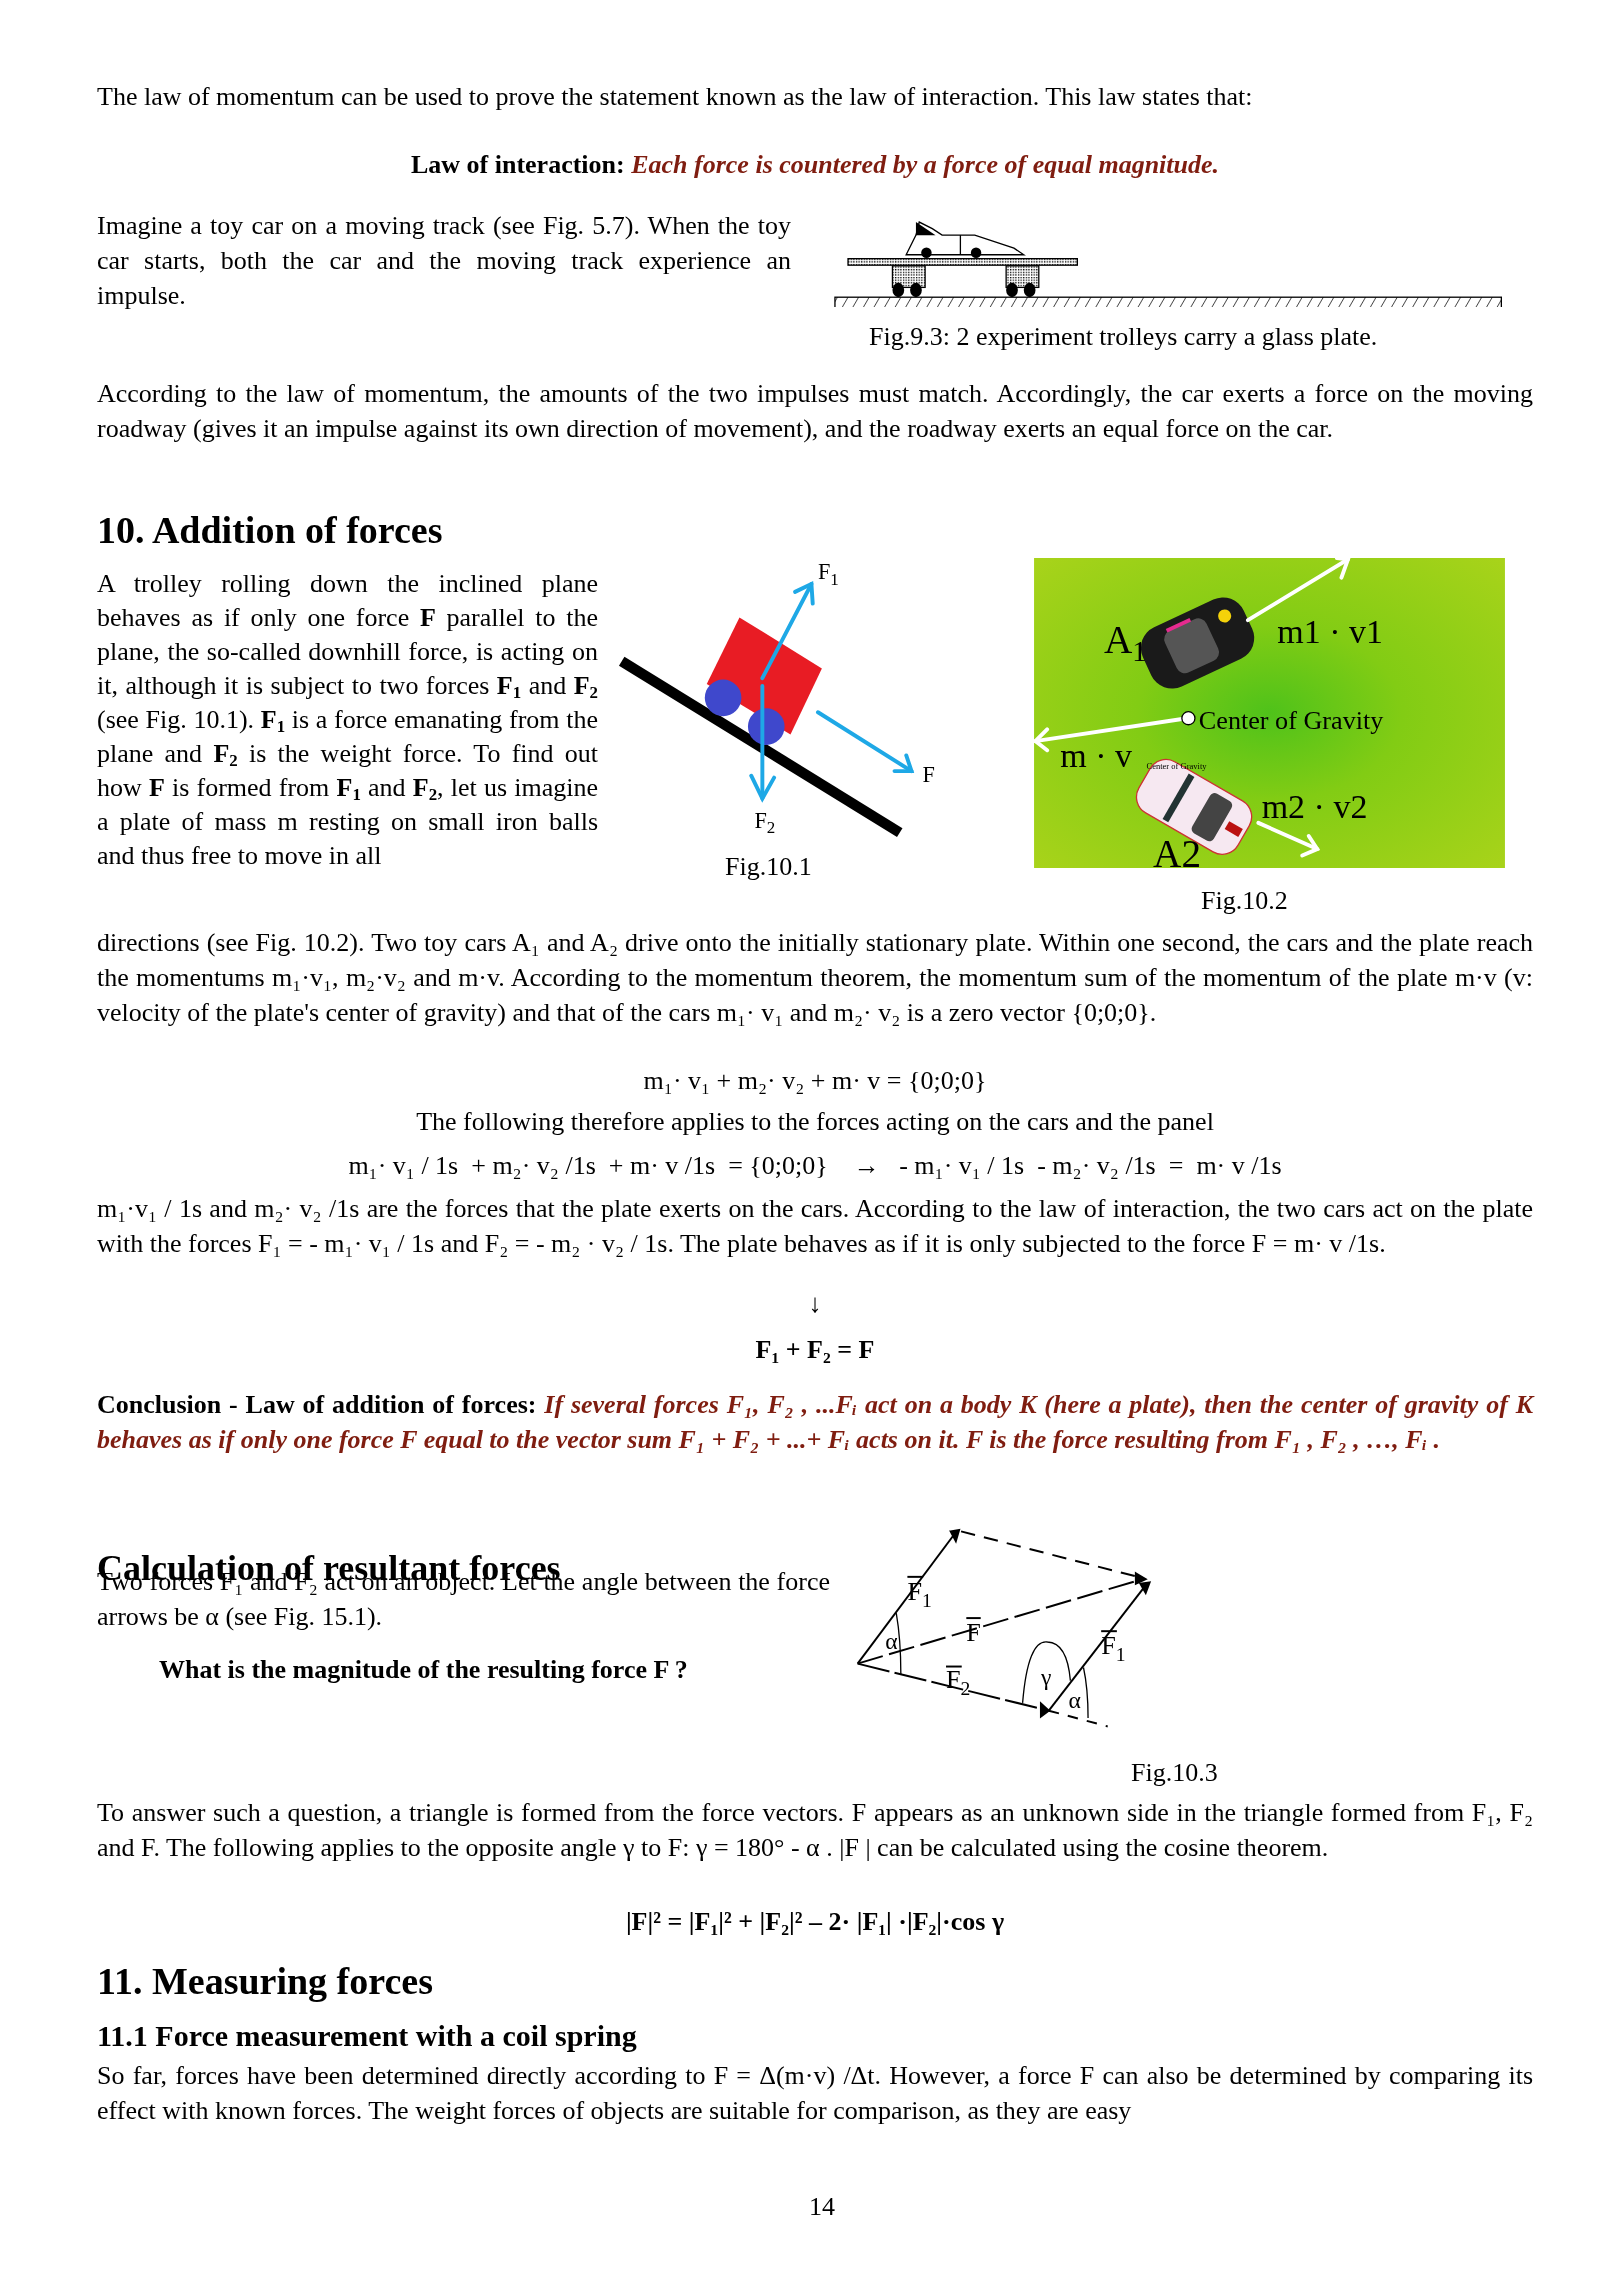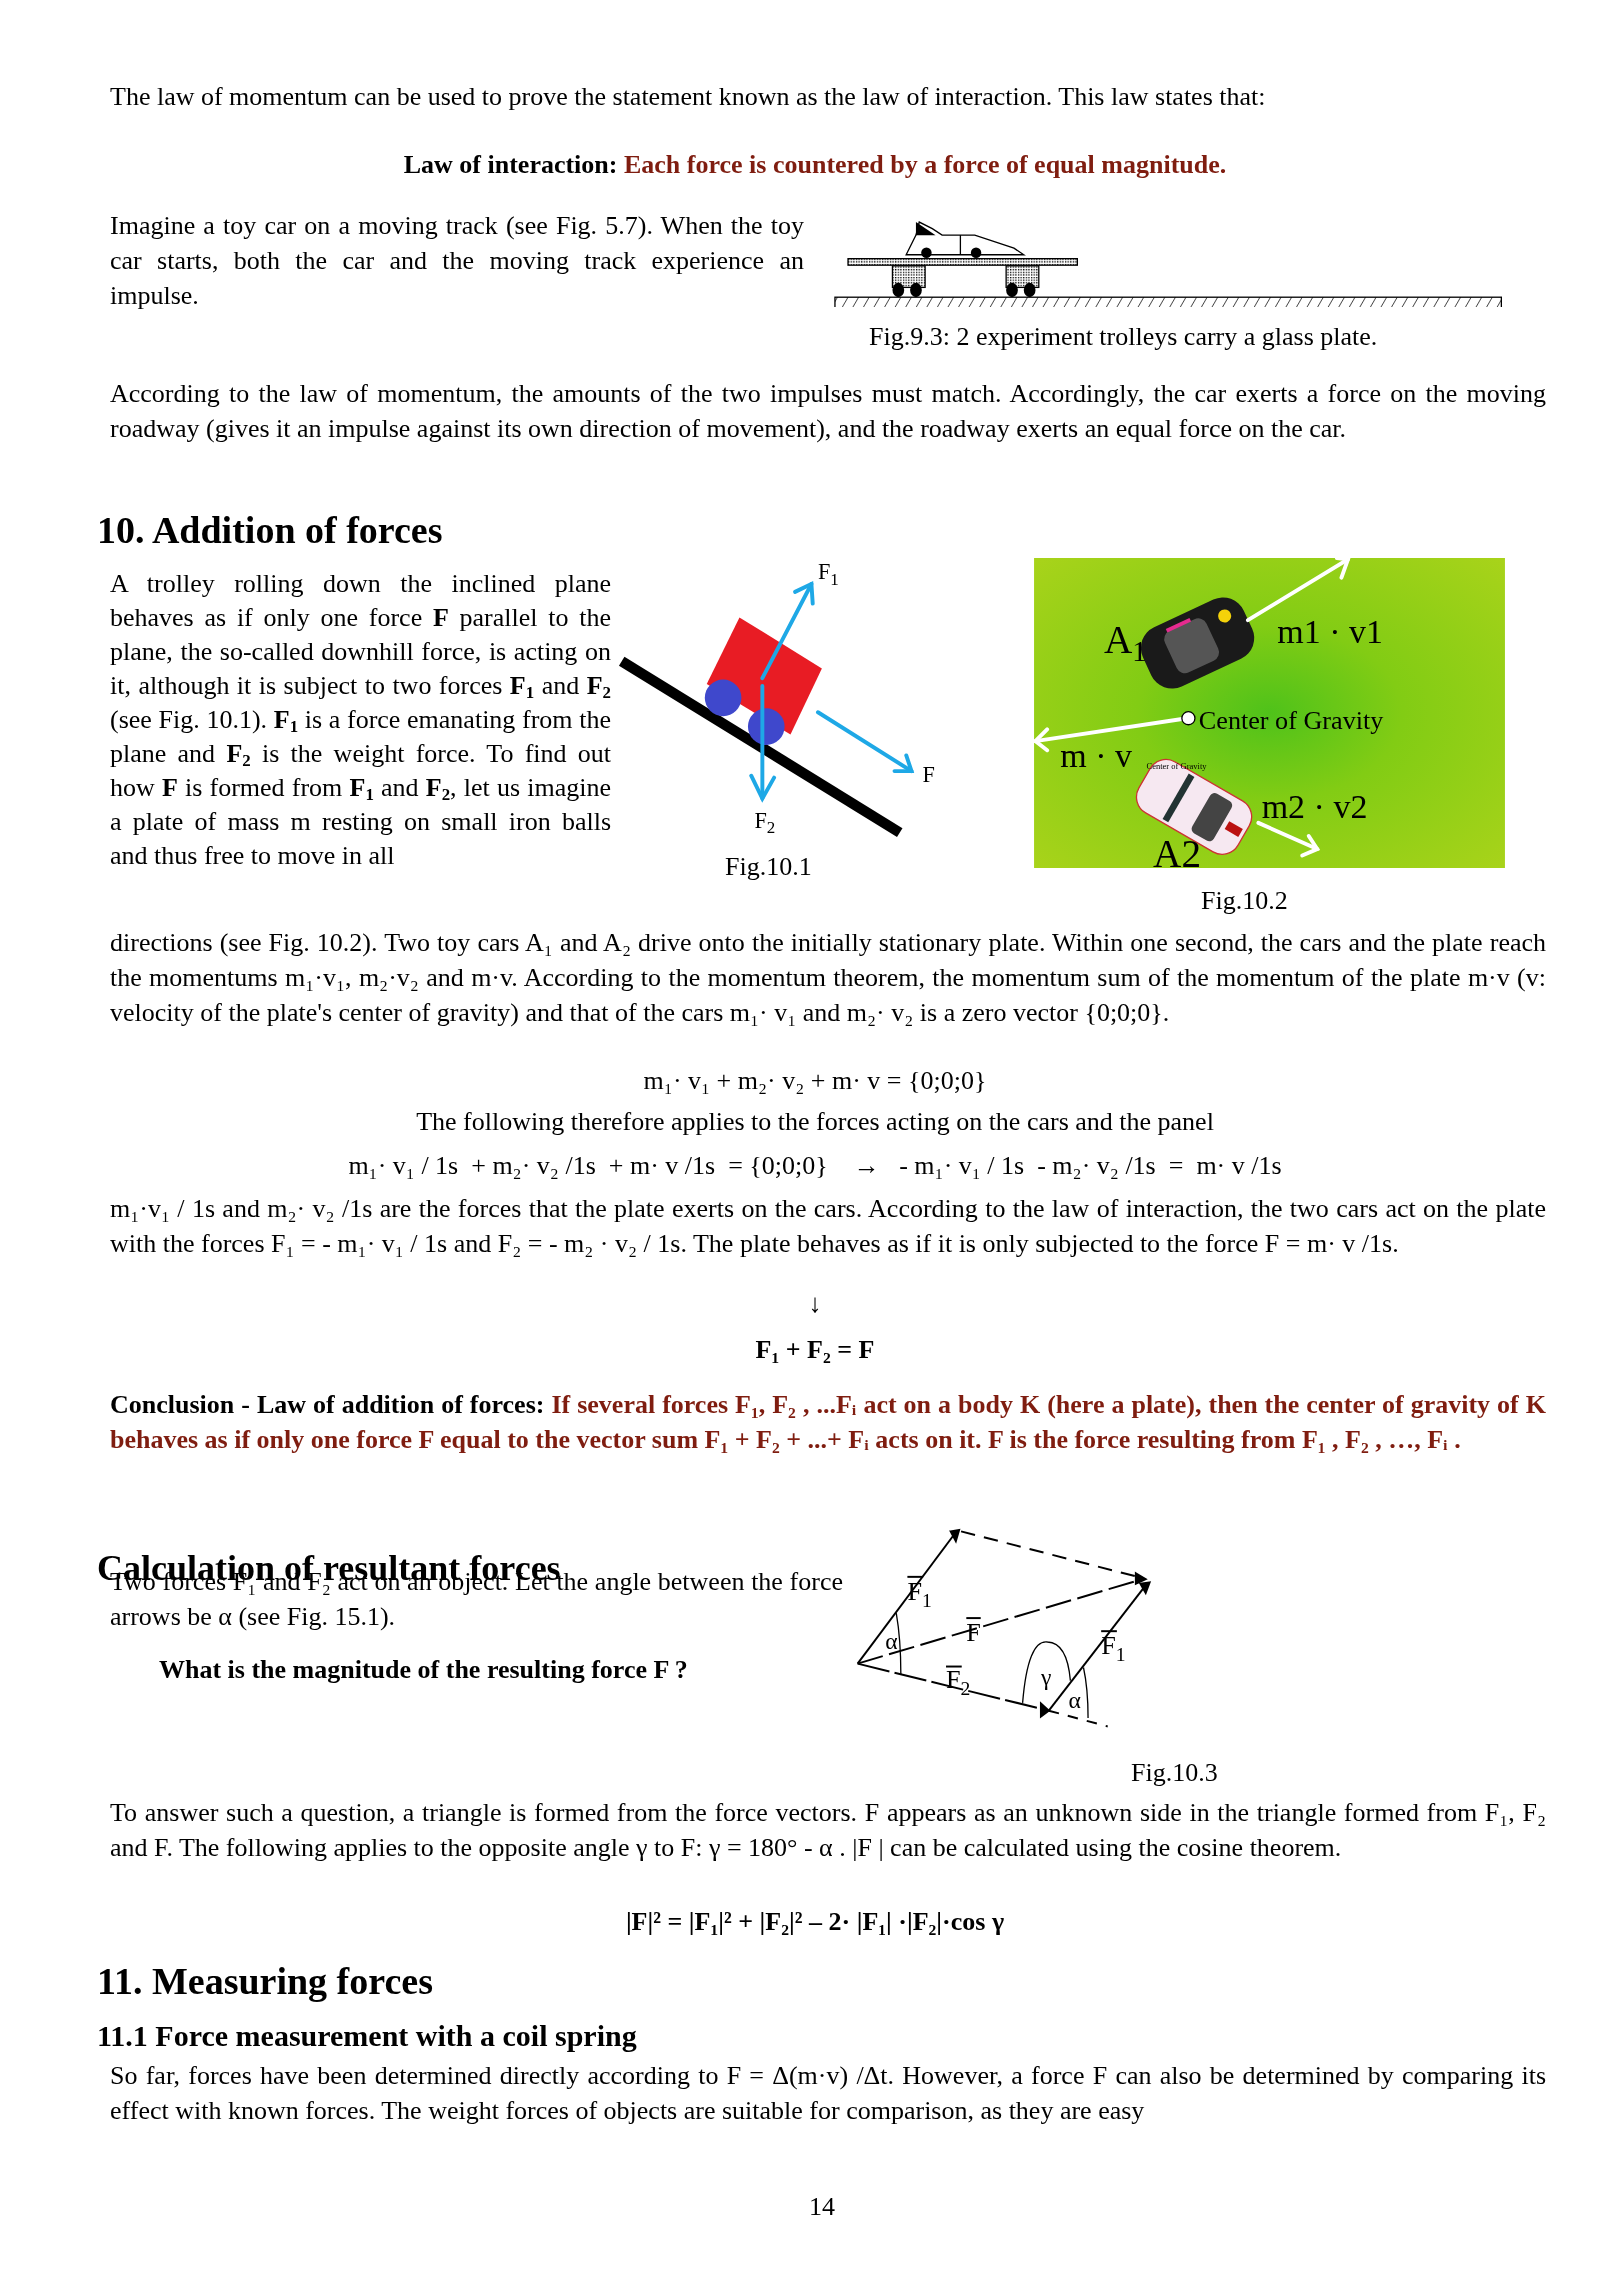--- a/index.html
+++ b/index.html
@@ -1,20 +1,20 @@
 <!DOCTYPE html>
 <html style="font-size:10.5px"><head>
 <meta charset="utf-8">
 <style>
   html, body { margin:0; padding:0; background:#ffffff; }
   body { width:1622px; height:2295px; position:relative; overflow:hidden;
          font-family:"Liberation Serif","DejaVu Serif",serif; color:#000; font-size:26px; line-height:35px; }
   .abs { position:absolute; }
-  .para { position:absolute; left:97px; width:1436px; text-align:justify;margin-left:13px; }
-  .red { color:#7f1d10; }
+  .para { position:absolute; left:97px; width:1436px; text-align:justify; }
+  .red { color:#7f1d10;font-style:italic; }
   .b { font-weight:bold; }
   .center { text-align:center; }
   sub { font-size:0.65em; vertical-align:-0.25em; line-height:0; }
   h2.sec { position:absolute; left:97px; margin:0; font-size:38px; font-weight:bold; line-height:43px; }
   h3.sub { position:absolute; left:97px; margin:0; font-size:30px; font-weight:bold; line-height:37px; }
   .caption { position:absolute; font-size:26px; line-height:31px; }
   svg text { font-family:"Liberation Serif","DejaVu Serif",serif; }
 </style>
 </head>
 <body>

